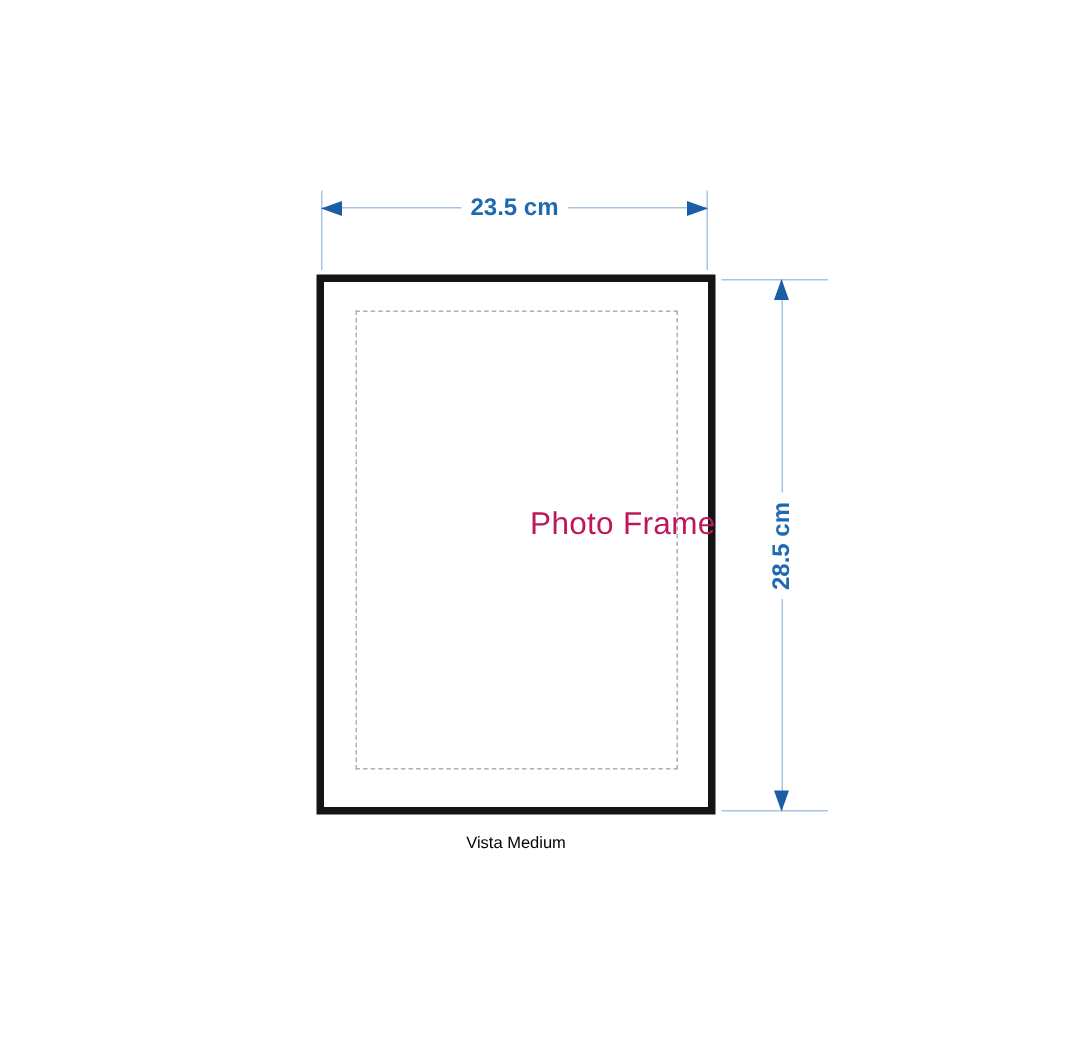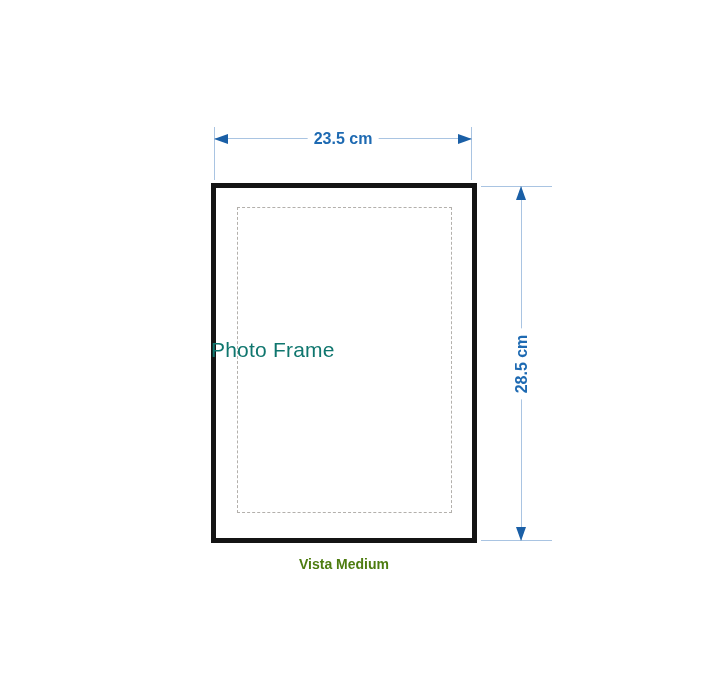--- a/index.html
+++ b/index.html
@@ -35,35 +35,35 @@
     width: 215px;
     height: 306px;
     box-sizing: border-box;
     border: 1px dashed #b3b0ac;
   }
   .frame-label {
     position: absolute;
     left: 211px;
     top: 336px;
     width: 266px;
-    text-align: left;
-    color: #0f766e;
+    text-align: right;
+    color: #be185d;
     font-size: 21px;
     line-height: 27px;
     letter-spacing: 0.2px;
   }
   .frame-caption {
     position: absolute;
     left: 211px;
     top: 556px;
     width: 266px;
     text-align: center;
-    color: #4d7c0f;
-    font-size: 14px;
-    font-weight: 700;
+    color: #000000;
+    font-size: 11px;
+    font-weight: 400;
   }
 
   
   .dim-line-h {
     position: absolute;
     left: 214px;
     top: 138px;
     width: 258px;
     height: 1px;
     background: #a9c4e2;

